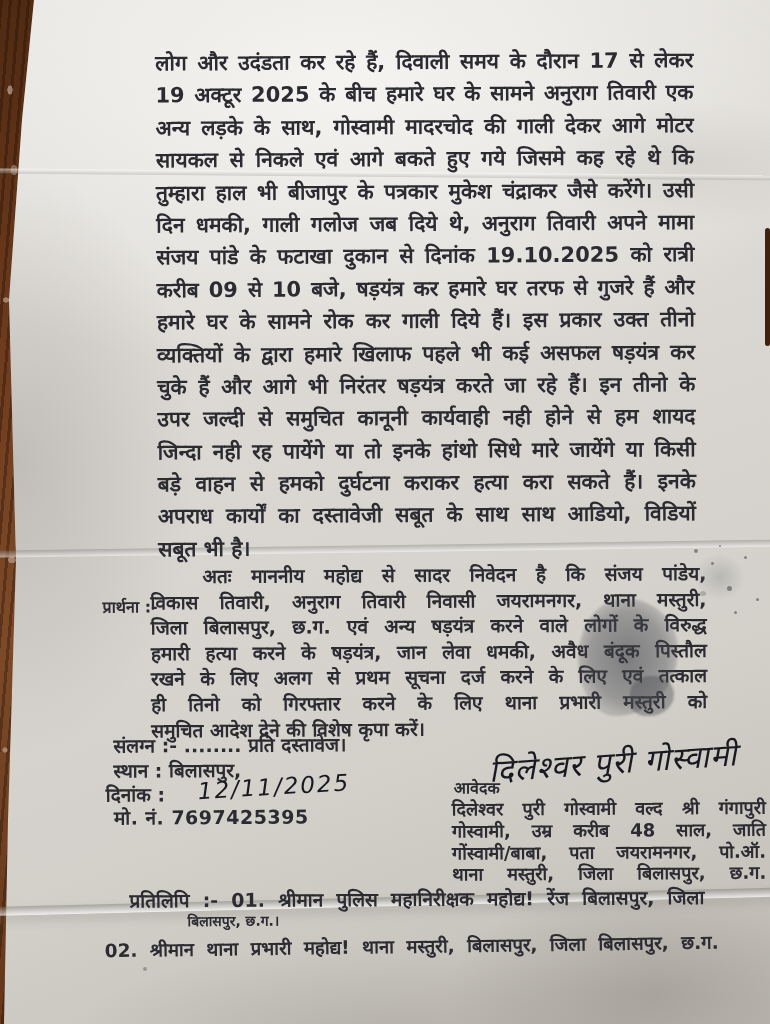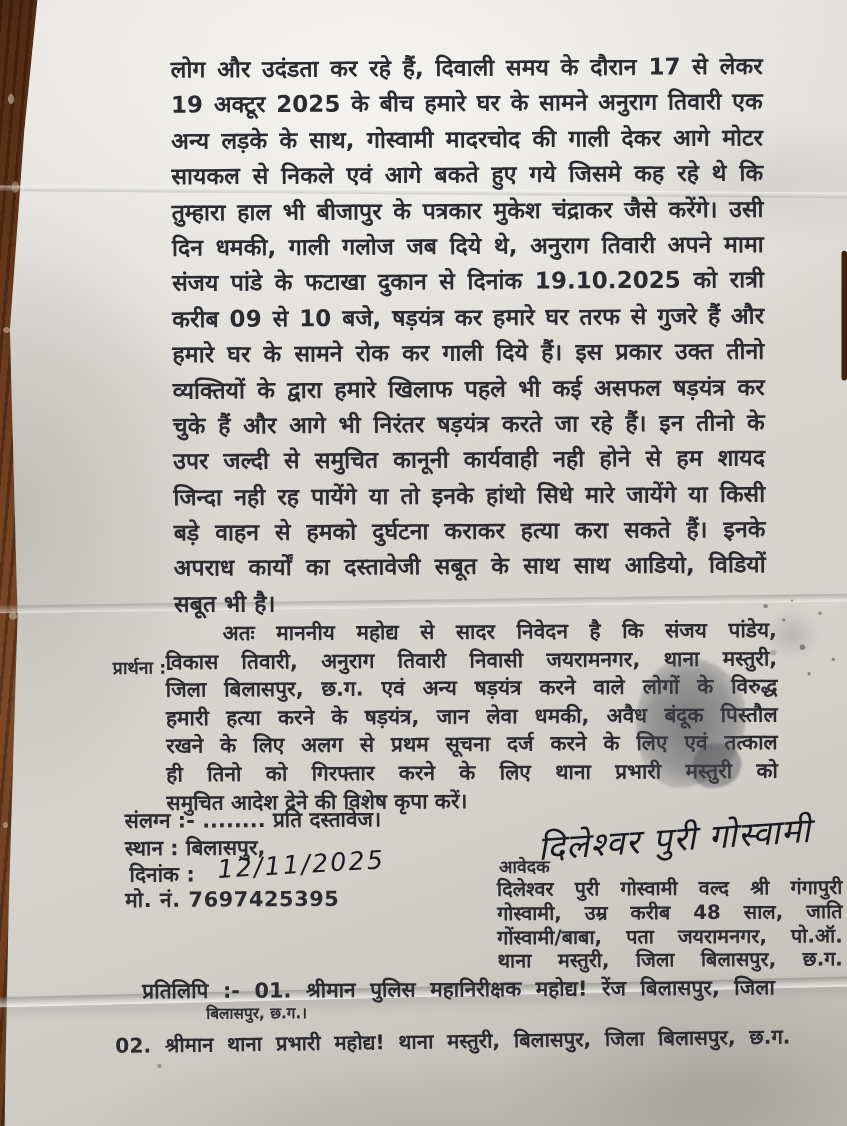--- a/index.html
+++ b/index.html
@@ -80,21 +80,21 @@
   #body-block .bline.last{text-align-last:left;}
 
   #prayer-label{position:absolute;left:102px;top:594px;font-size:16px;font-weight:bold;}
   #prayer-block{position:absolute;left:150px;top:563px;width:556px;font-size:19px;font-weight:bold;}
   #prayer-block .pline{height:25.6px;line-height:25.6px;}
   #prayer-block .pline.last{text-align-last:left;}
 
   .meta{font-size:19px;font-weight:bold;}
   #enclosure-line{left:112px;top:731px;}
   #place-line{left:112px;top:756px;}
-  #date-line{left:116px;top:780px;}
+  #date-line{left:104px;top:780px;}
   #mobile-line{left:112px;top:803px;letter-spacing:.5px;}
 
   .handwriting{font-style:italic;color:#191922;font-weight:normal;}
   #date-handwritten{left:196px;top:773px;font-size:23px;transform:rotate(-3deg);letter-spacing:2px;}
   #signature{left:487px;top:742px;font-size:31px;transform:rotate(-3.5deg);letter-spacing:1px;}
 
   #applicant-label{position:absolute;left:452px;top:777px;font-size:16px;font-weight:bold;}
   #applicant-block{position:absolute;left:450px;top:799px;width:314px;font-size:18px;font-weight:bold;}
   #applicant-block .aline{height:21.8px;line-height:21.8px;}
 

